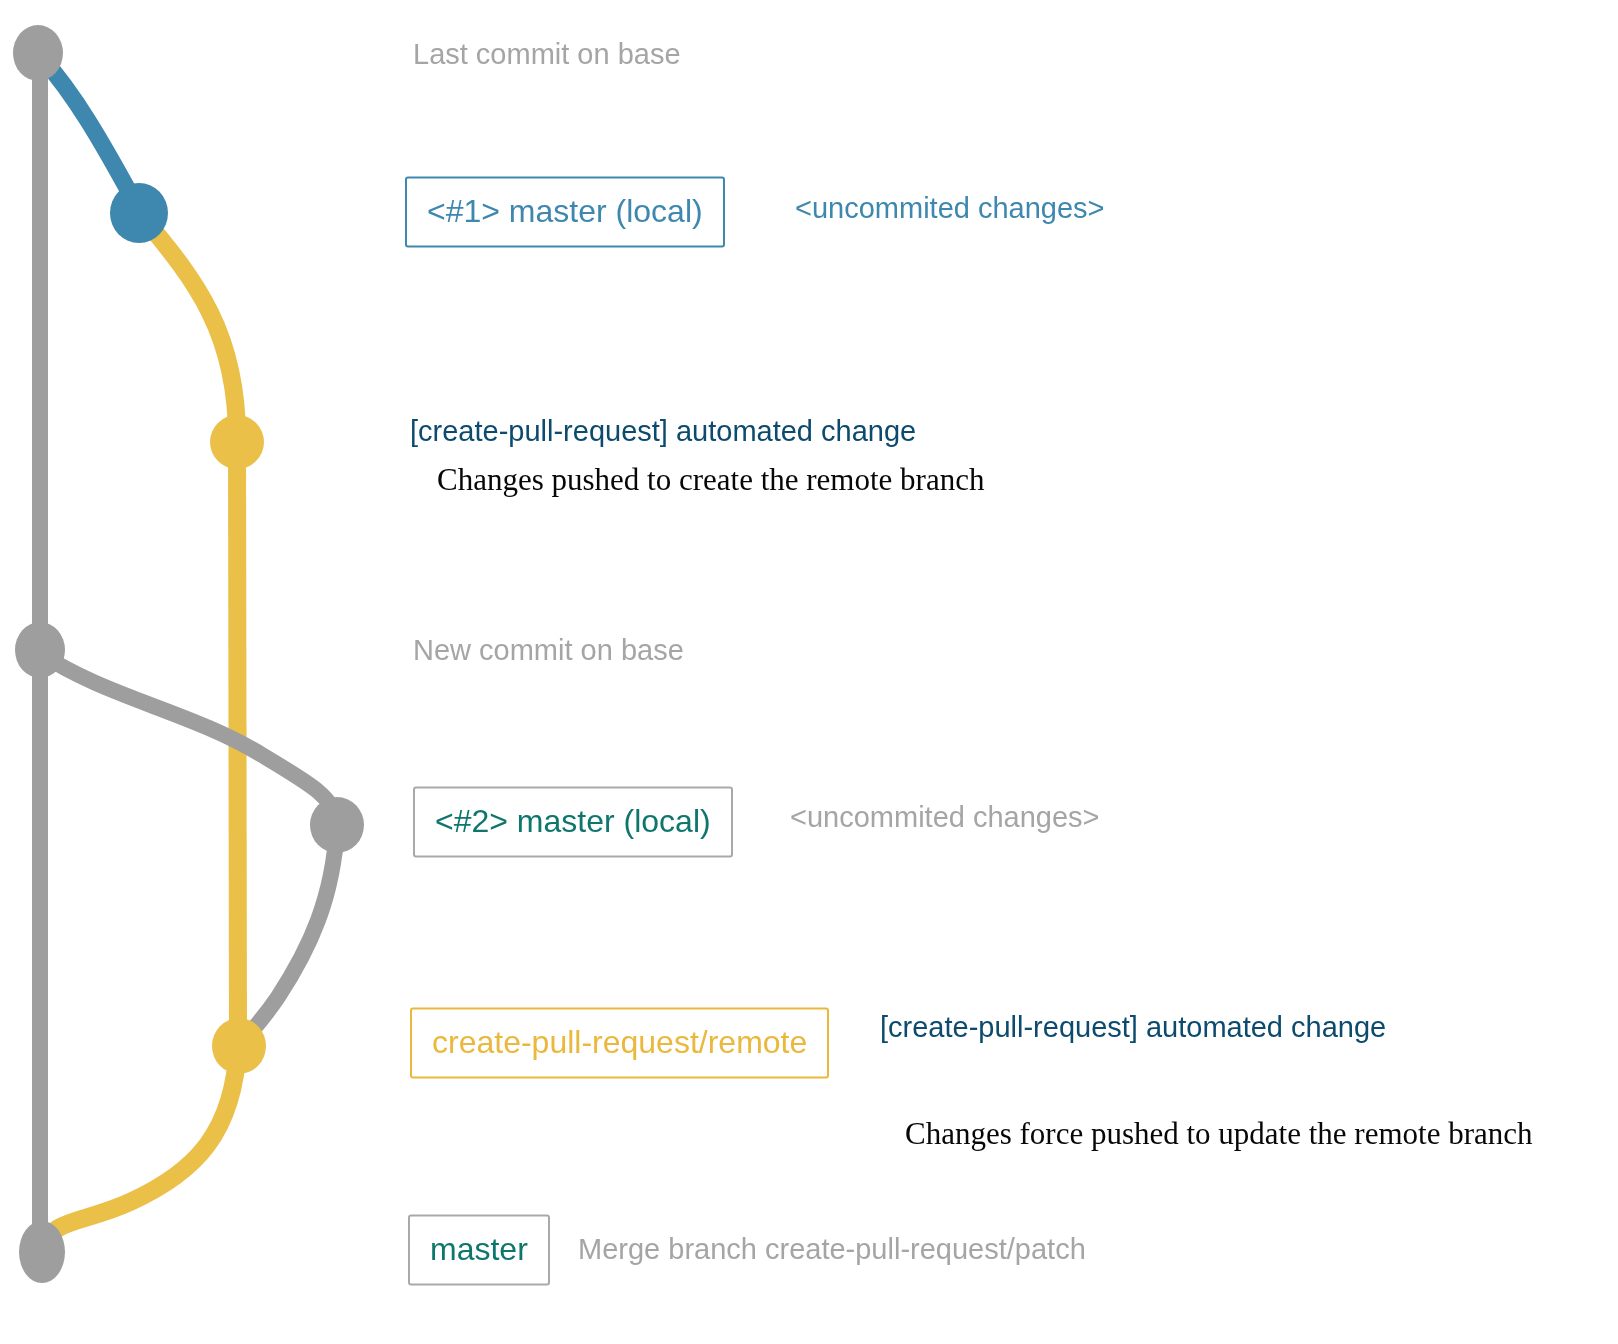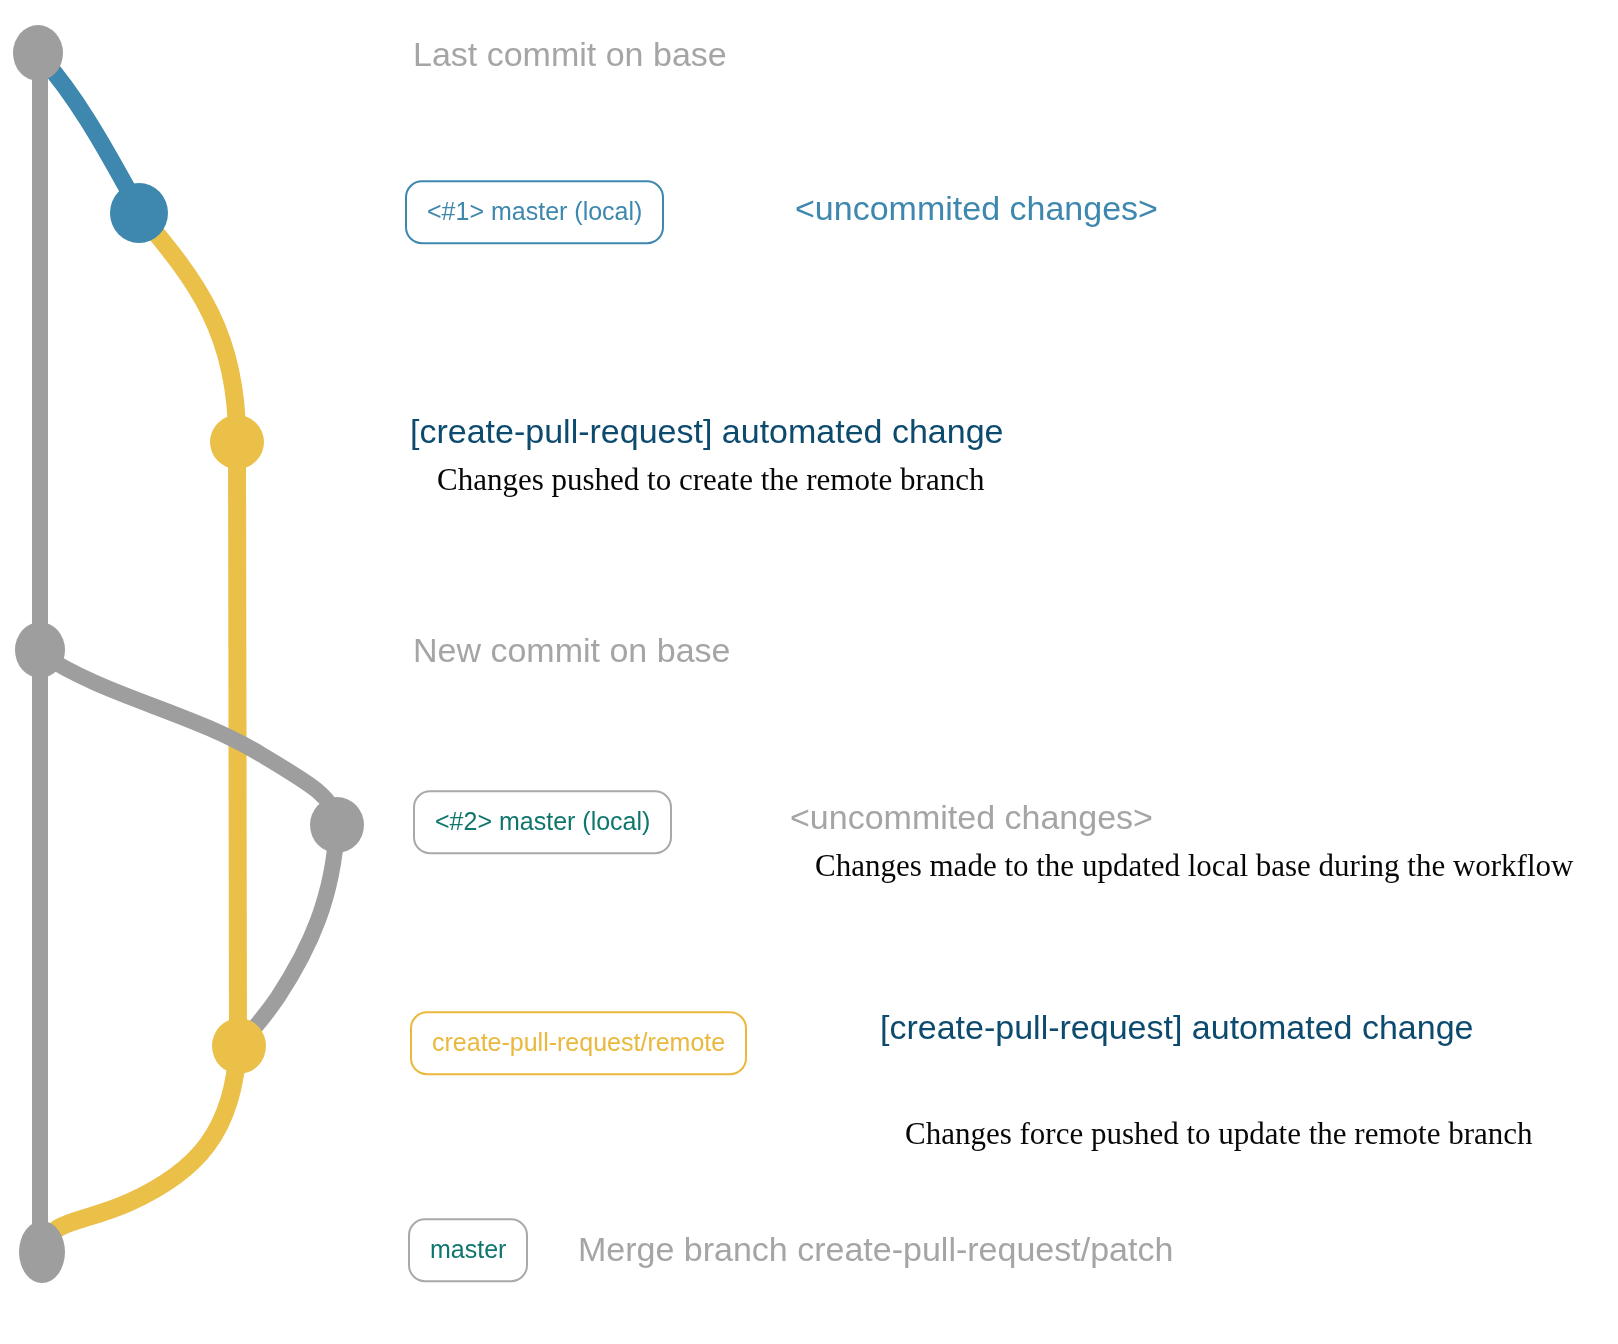--- a/index.html
+++ b/index.html
@@ -1,25 +1,25 @@
 <!DOCTYPE html>
 <html><head>
 <meta charset="utf-8">
 <style>
   html,body{margin:0;padding:0;background:#ffffff;}
   .stage{position:relative;width:1618px;height:1344px;background:#ffffff;overflow:hidden;
          font-family:"Liberation Sans",sans-serif;}
   .graph{position:absolute;left:0;top:0;width:1618px;height:1344px;}
-  .txt{position:absolute;transform:translateY(-50%);white-space:nowrap;font-size:34px;line-height:1.1;}
+  .txt{position:absolute;transform:translateY(-50%);white-space:nowrap;font-size:29px;line-height:1.1;}
   .t-gray{color:#a5a5a5;}
   .t-blue{color:#3e87ae;}
   .t-yellow{color:#0c4a6e;}
   .desc{font-family:"Liberation Serif",serif;font-size:31px;color:#070707;}
   .badge{position:absolute;transform:translateY(-50%);white-space:nowrap;
-         font-size:25px;border:2.5px solid;border-radius:17px;padding:16px 20px;line-height:1.1;}
+         font-size:32px;border:2.5px solid;border-radius:3px;padding:16px 20px;line-height:1.1;}
   .b-blue{color:#3e87ae;border-color:#3e87ae;}
   .b-gray{color:#0f766e;border-color:#a9a9a9;}
   .b-yellow{color:#eab83c;border-color:#eab83c;}
 </style>
 </head>
 <body>
 
 <div class="stage">
 
   <svg class="graph" viewBox="0 0 1618 1344" xmlns="http://www.w3.org/2000/svg">
@@ -52,21 +52,20 @@
   <div class="badge b-blue" style="left:405px;top:212px">&lt;#1&gt; master (local)</div>
   <div class="txt t-blue" style="left:795px;top:209px">&lt;uncommited changes&gt;</div>
 
   <div class="txt t-yellow" style="left:410px;top:432px">[create-pull-request] automated change</div>
   <div class="txt desc" style="left:437px;top:480px">Changes pushed to create the remote branch</div>
 
   <div class="txt t-gray" style="left:413px;top:651px">New commit on base</div>
 
   <div class="badge b-gray" style="left:413px;top:822px">&lt;#2&gt; master (local)</div>
   <div class="txt t-gray" style="left:790px;top:818px">&lt;uncommited changes&gt;</div>
-  <div class="txt desc" style="left:815px;top:866px">Changes made to the updated local base during the workflow</div>
 
   <div class="badge b-yellow" style="left:410px;top:1043px">create-pull-request/remote</div>
   <div class="txt t-yellow" style="left:880px;top:1028px">[create-pull-request] automated change</div>
   <div class="txt desc" style="left:905px;top:1134px">Changes force pushed to update the remote branch</div>
 
   <div class="badge b-gray" style="left:408px;top:1250px">master</div>
   <div class="txt t-gray" style="left:578px;top:1250px">Merge branch create-pull-request/patch</div>
 
 </div>
 

